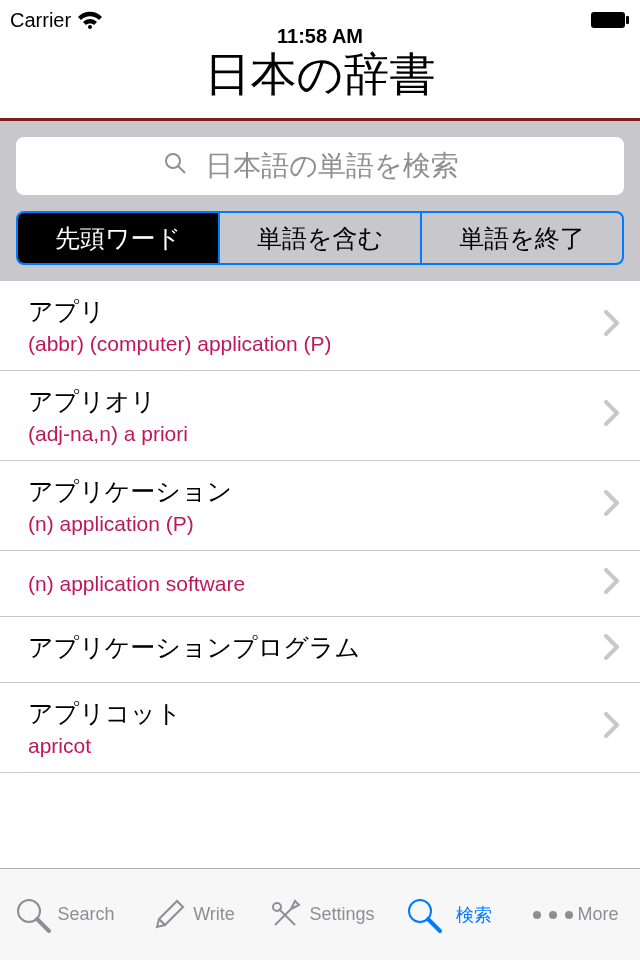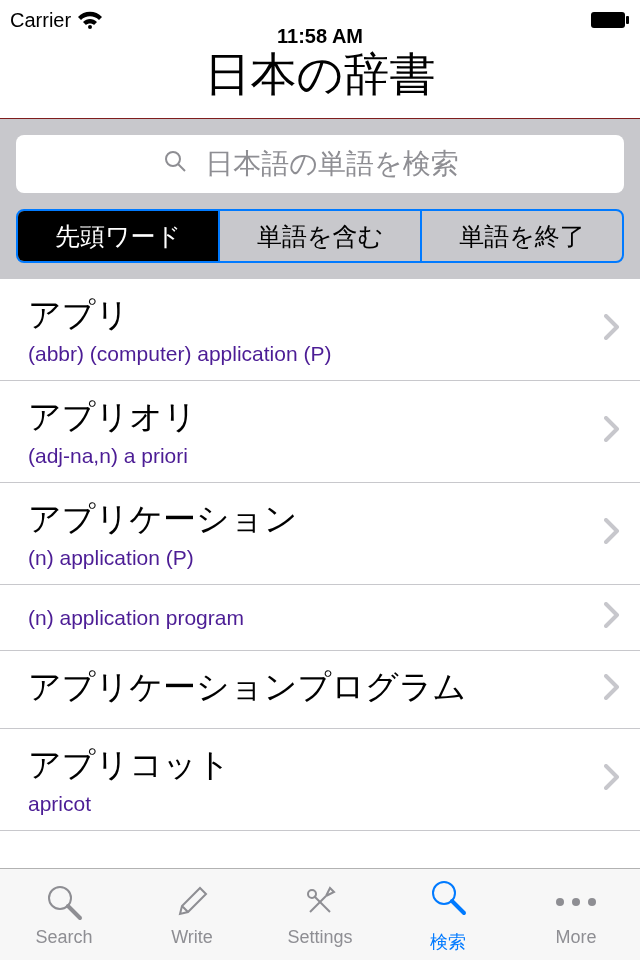--- a/index.html
+++ b/index.html
@@ -25,21 +25,21 @@
     }
     .status-left { display: flex; align-items: center; gap: 6px; }
     .status-center { position: absolute; left: 50%; transform: translateX(-50%); font-weight: 600; margin-top: 32px; }
     .status-right { display: flex; align-items: center; }
     .wifi-icon svg, .battery-icon svg { display: block; }
 
     
     .nav-bar {
       text-align: center;
       padding: 4px 0 12px;
-      border-bottom: 1px solid #7f1d1d;
+      border-bottom: 3px solid #7f1d1d;
     }
     .nav-title {
       font-size: 46px;
       font-weight: 400;
     }
 
     
     .search-area {
       background: #c8c8cc;
       padding: 16px;
@@ -92,39 +92,39 @@
     }
     .row {
       padding: 14px 20px 14px 28px;
       border-bottom: 1px solid #c8c8cc;
       display: flex;
       align-items: center;
       gap: 10px;
     }
     .row:first-child { }
     .row-text { flex: 1; }
-    .row-title { font-size: 33px; margin-bottom: 4px; }
-    .row-sub { font-size: 21px; color: #4c1d95; font-weight: 300; }
+    .row-title { font-size: 25px; margin-bottom: 4px; }
+    .row-sub { font-size: 21px; color: #be185d; font-weight: 300; }
     .chevron {
       color: #c7c7cc;
       font-size: 32px;
       font-weight: 300;
     }
 
     
     .tab-bar {
       height: 92px;
       border-top: 1px solid #b2b2b2;
       display: flex;
       background: #f7f7f7;
     }
     .tab {
       flex: 1;
       display: flex;
-      flex-direction: column;
+      flex-direction: row;
       align-items: center;
       justify-content: center;
       gap: 4px;
       color: #8e8e93;
       font-size: 18px;
     }
     .tab.active { color: #007aff; gap: 12px; }
     .tab-icon { height: 42px; display: flex; align-items: center; justify-content: center; }
     .tab svg { stroke: currentColor; fill: none; }
     .more-dots { display: flex; gap: 8px; }
@@ -204,21 +204,21 @@
       <div class="row-sub">(n) application (P)</div>
     </div>
     <div class="chevron">
       <svg width="16" height="26" viewBox="0 0 16 26">
           <polyline points="2,2 13,13 2,24" stroke="#c7c7cc" stroke-width="4" fill="none" stroke-linecap="round" stroke-linejoin="round"></polyline>
         </svg>
     </div>
     </div>
     <div class="row">
     <div class="row-text">
-      <div class="row-sub">(n) application program</div>
+      <div class="row-sub">(n) application software</div>
     </div>
     <div class="chevron">
       <svg width="16" height="26" viewBox="0 0 16 26">
           <polyline points="2,2 13,13 2,24" stroke="#c7c7cc" stroke-width="4" fill="none" stroke-linecap="round" stroke-linejoin="round"></polyline>
         </svg>
     </div>
     </div>
     <div class="row">
     <div class="row-text">
       <div class="row-title">アプリケーションプログラム</div>

